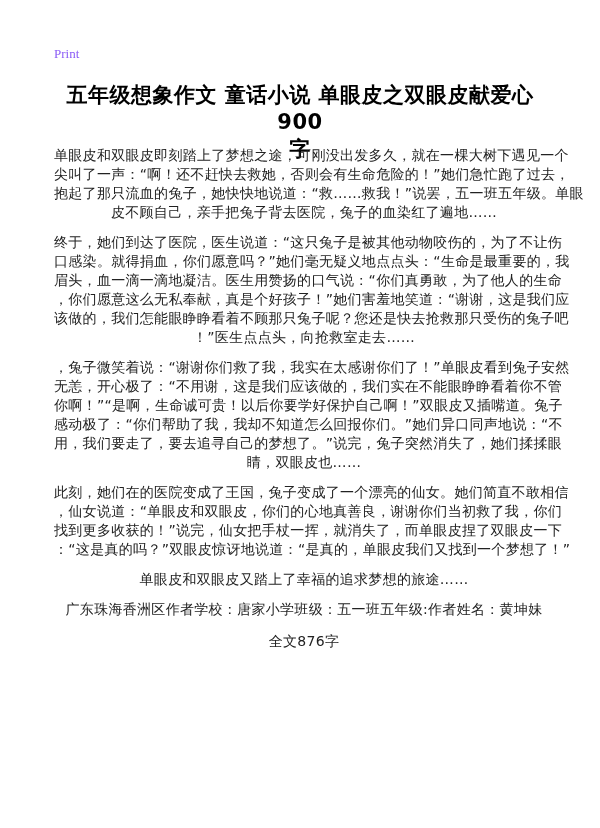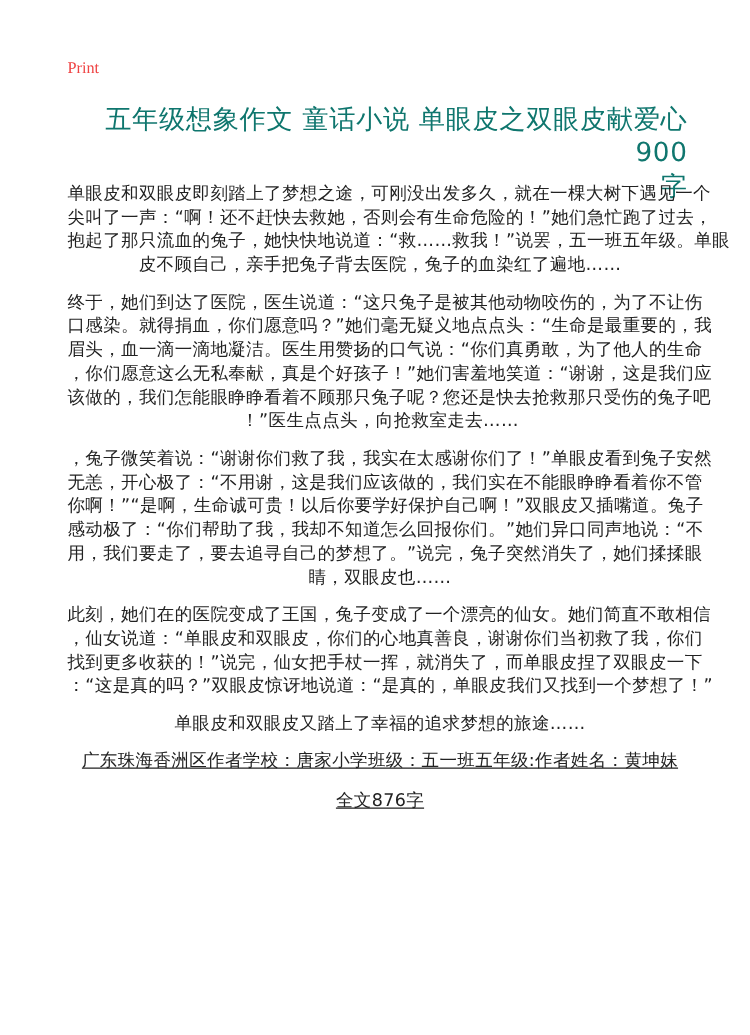--- a/index.html
+++ b/index.html
@@ -1,34 +1,34 @@
 <!DOCTYPE html>
 <html><head>
 <meta charset="utf-8">
 <style>
   html, body { margin: 0; padding: 0; background: #ffffff; }
   body { width: 600px; height: 828px; position: relative; overflow: hidden; color: #222; }
   .print-link {
     position: absolute; left: 54px; top: 46px;
-    font-family: "Liberation Serif", serif; font-size: 13px; color: #ef4444;
+    font-family: "Liberation Serif", serif; font-size: 13px; color: #8b5cf6;
     text-decoration: none; cursor: pointer;
   }
   .title {
     position: absolute; left: 50px; top: 82px; width: 500px;
-    text-align: right; margin: 0;
-    font-family: "DejaVu Sans", sans-serif; font-size: 21px; font-weight: normal;
-    line-height: 27px; color: #0f766e; letter-spacing: 0.5px;
+    text-align: center; margin: 0;
+    font-family: "DejaVu Sans", sans-serif; font-size: 21px; font-weight: bold;
+    line-height: 27px; color: #000000; letter-spacing: 0.5px;
   }
   .body {
     position: absolute; left: 54px; top: 146px; width: 500px;
     font-family: "DejaVu Sans", sans-serif; font-size: 14px; color: #222;
   }
   .para { margin: 0 0 11px 0; }
   .line { display: block; white-space: nowrap; line-height: 19px; height: 19px; letter-spacing: 0.3px; text-align: center; }
-  .meta { margin: 0 0 13px 0; text-decoration: underline; }
+  .meta { margin: 0 0 13px 0; }
 </style>
 </head>
 <body>
 
 <a class="print-link">Print</a>
 
 <h1 class="title">
   <span class="tline" style="display:block">五年级想象作文 童话小说 单眼皮之双眼皮献爱心 900</span>
   <span class="tline" style="display:block">字</span>
 </h1>

